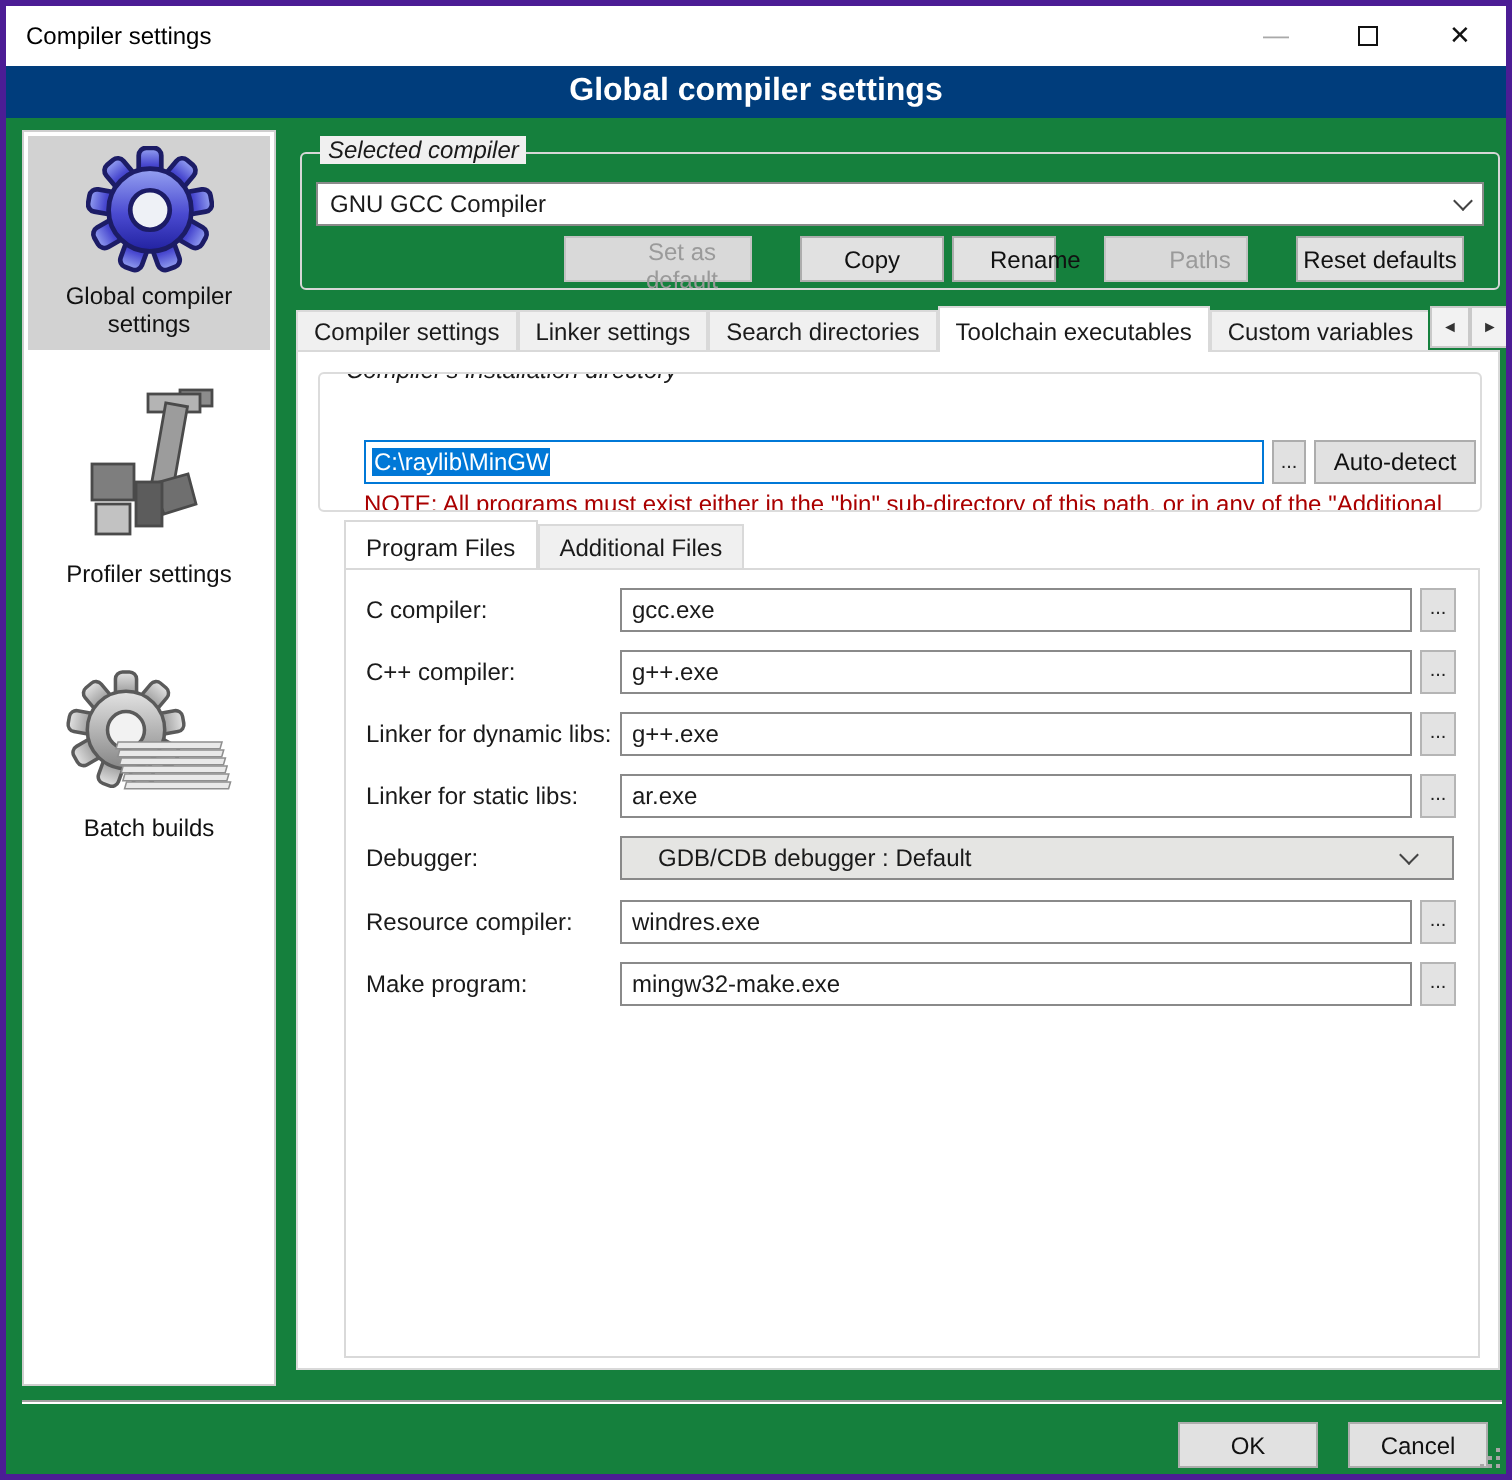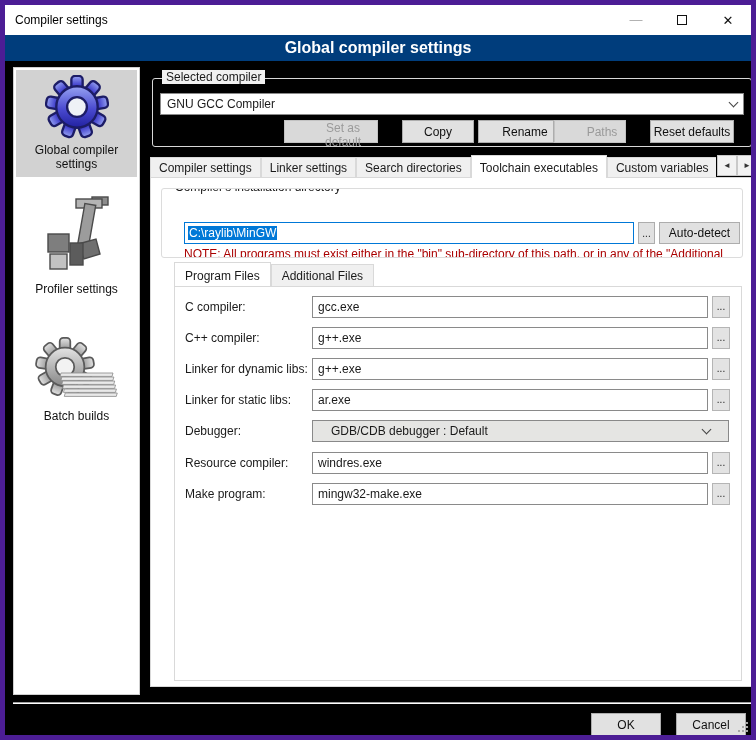--- a/index.html
+++ b/index.html
@@ -1,20 +1,20 @@
 <!DOCTYPE html>
 <html><head>
 <meta charset="utf-8">
 <style>
   * { margin:0; padding:0; box-sizing:border-box; }
   html,body { width:756px; height:740px; background:#888; }
   body { font-family:"Liberation Sans","DejaVu Sans",sans-serif; font-size:12px; color:#1a1a1a; }
 
-  .window { position:relative; width:756px; height:740px; background:#000000;
-            border:5px solid #4c1d95; overflow:hidden; }
+  .window { position:relative; width:756px; height:740px; background:#15803d;
+            border:3px solid #4c1d95; overflow:hidden; }
 
   
   .titlebar { position:absolute; left:0; top:0; width:100%; height:30px; background:#ffffff; }
   .title { position:absolute; left:10px; top:8px; font-size:12px; color:#000; }
   .tb-controls { position:absolute; right:0; top:0; height:30px; display:flex; }
   .tb-btn { width:46px; height:30px; display:flex; align-items:center; justify-content:center; }
   .glyph-min { color:#a9a9a9; font-size:13px; line-height:30px; }
   .glyph-max { width:10px; height:10px; border:1px solid #111; display:inline-block; }
   .glyph-close { color:#111; font-size:13px; }
 
@@ -26,21 +26,21 @@
   .sidebar { position:absolute; left:8px; top:62px; width:127px; height:628px; background:#fff;
              border:1px solid #cfcfcf; }
   .side-item { display:flex; flex-direction:column; align-items:center; text-align:center;
                padding:5px 2px 6px 2px; margin:2px; cursor:default; }
   .side-item.selected { background:#d2d2d2; }
   .side-label { margin-top:4px; font-size:12px; line-height:14px; color:#111; }
   .icon { display:block; }
 
   
   .groupbox { position:absolute; border:1px solid #d7d7d7; border-radius:3px; }
-  .gb-legend { position:absolute; top:-9px; left:9px; background:#f0f0f0; padding:0 4px; font-size:12px; }
+  .gb-legend { position:absolute; top:-9px; left:9px; background:#f0f0f0; padding:0 4px; font-size:12px;font-style:italic; }
 
   .btn { position:absolute; height:23px; background:#e1e1e1; border:1px solid #adadad;
          font-family:inherit; font-size:12px; color:#111; text-align:center; }
   .btn.disabled { background:#d9d9d9; border-color:#c2c2c2; color:#9a9a9a;padding-left:24px; }
 
   .combo { position:absolute; height:22px; background:#fff; border:1px solid #8a8a8a;
            display:flex; align-items:center; padding:0 6px; }
   .combo-text { flex:1; overflow:hidden; white-space:nowrap; }
   .chev { width:7px; height:7px; border-right:1.4px solid #444; border-bottom:1.4px solid #444;
           transform:rotate(45deg); margin-top:-4px; flex:none; }
@@ -203,21 +203,21 @@
   </div>
 
   <div class="groupbox" style="left:147px; top:73px; width:600px; height:69px;">
     <span class="gb-legend">Selected compiler</span>
     <div class="combo" style="left:7px; top:14px; width:584px;">
       <span class="combo-text">GNU GCC Compiler</span>
       <span class="chev"></span>
     </div>
     <button class="btn disabled" style="left:131px; top:41px; width:94px;">Set as default</button>
     <button class="btn" style="left:249px; top:41px; width:72px;">Copy</button>
-    <button class="btn" style="left:325px; top:41px; width:76px;padding-left:18px;">Rename</button>
+    <button class="btn" style="left:325px; top:41px; width:52px;padding-left:18px;">Rename</button>
     <button class="btn disabled" style="left:401px; top:41px; width:72px;">Paths</button>
     <button class="btn" style="left:497px; top:41px; width:84px;">Reset defaults</button>
   </div>
 
   <div class="tabs">
     <div class="tab">Compiler settings</div>
     <div class="tab">Linker settings</div>
     <div class="tab">Search directories</div>
     <div class="tab active">Toolchain executables</div>
     <div class="tab">Custom variables</div>

